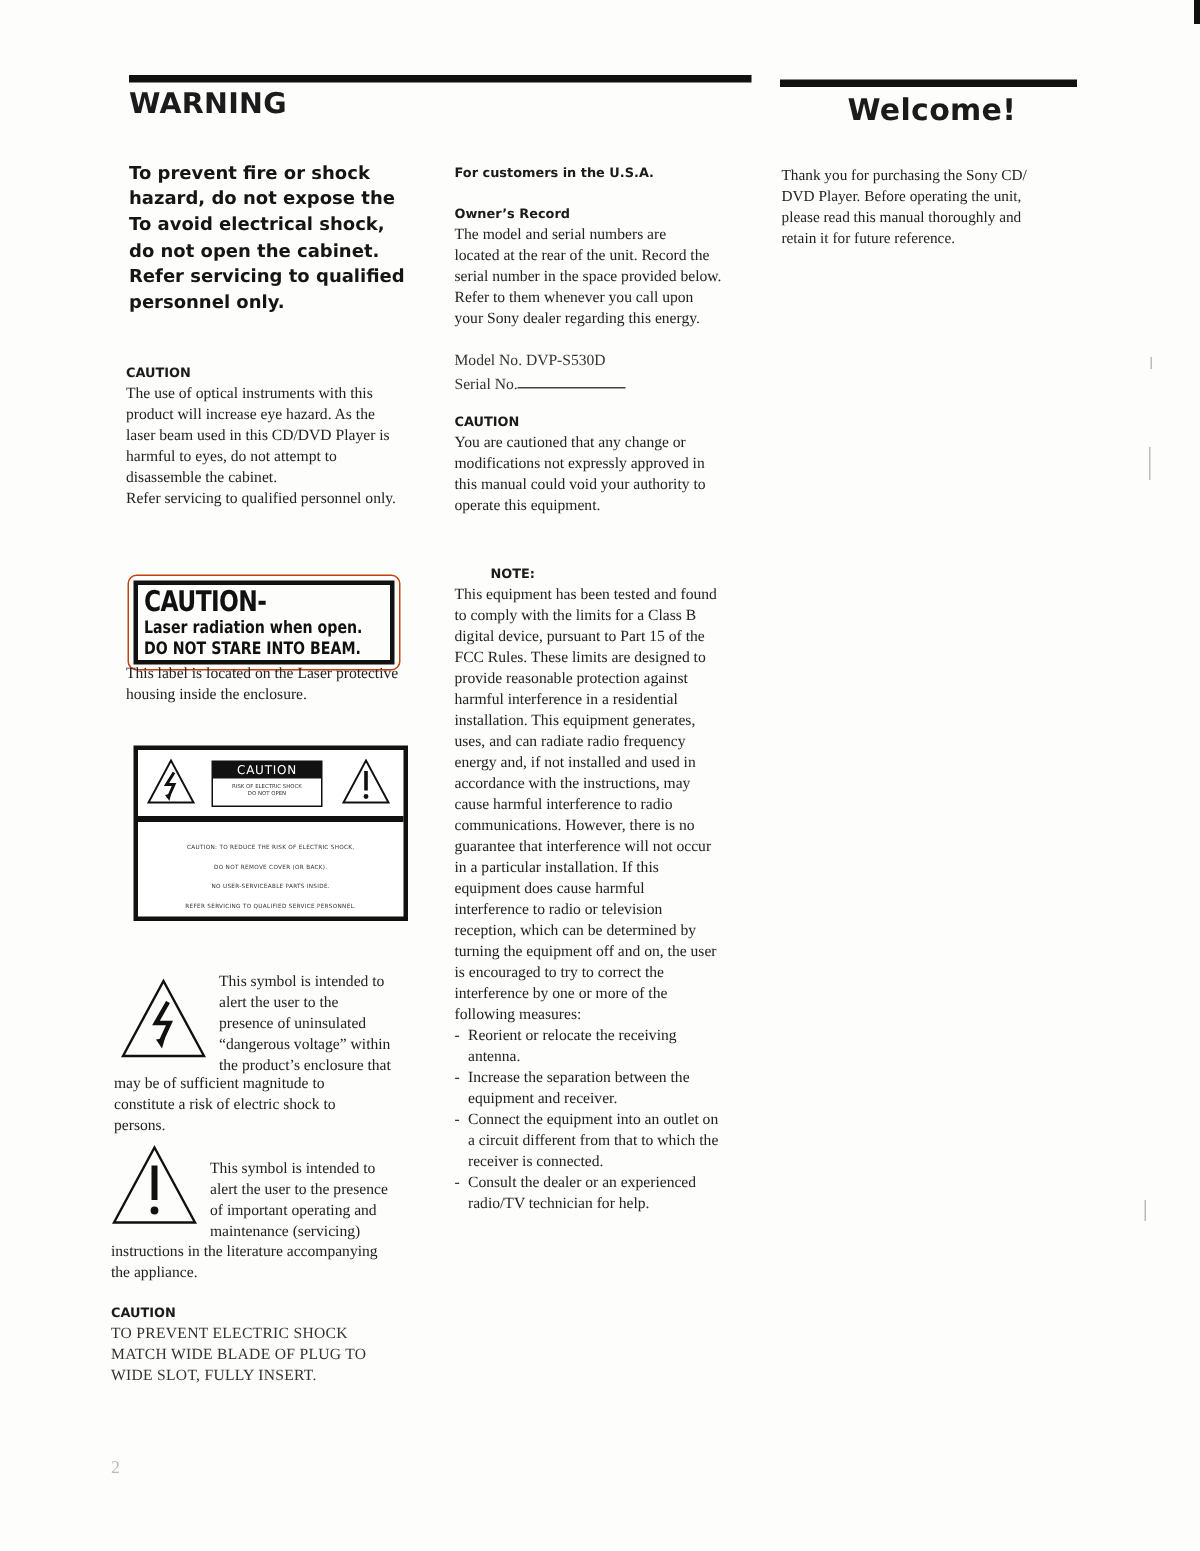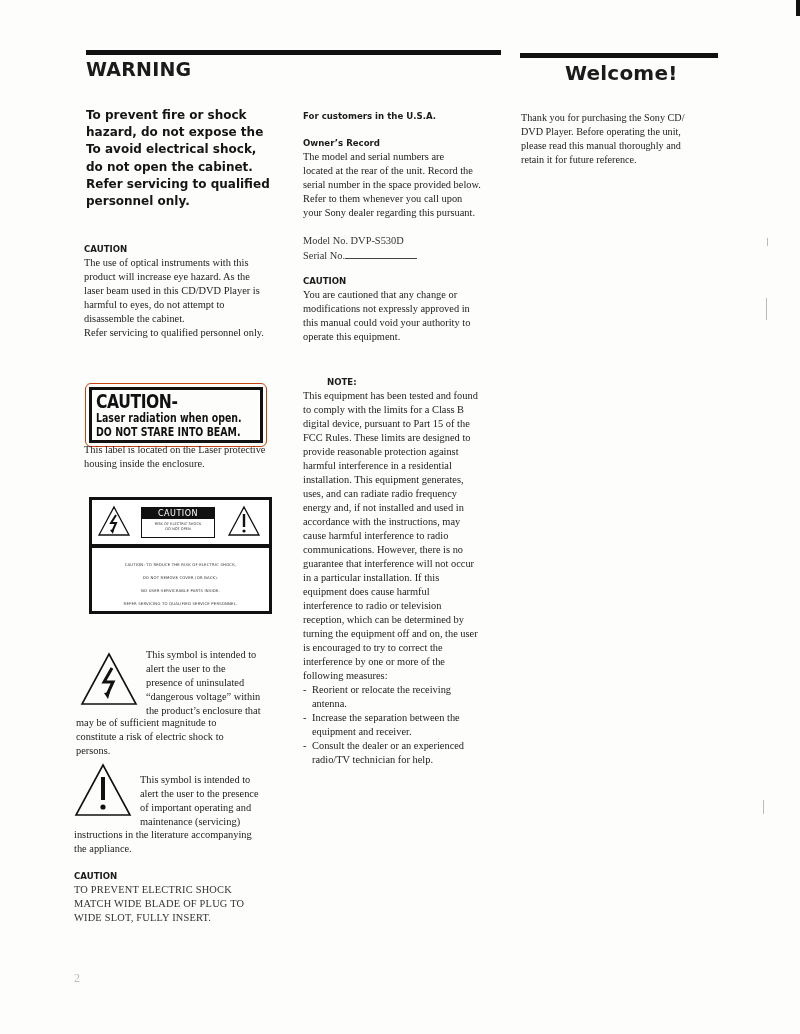--- a/index.html
+++ b/index.html
@@ -162,21 +162,21 @@
 
 <div class="col" style="left:303px; top:110px; width:200px;">
   <p class="subhead">For customers in the U.S.A.</p>
 
   <p class="subhead" style="margin-top:14px;">Owner’s Record</p>
   <div class="body">
     <p>The model and serial numbers are</p>
     <p>located at the rear of the unit. Record the</p>
     <p>serial number in the space provided below.</p>
     <p>Refer to them whenever you call upon</p>
-    <p>your Sony dealer regarding this pursuant.</p>
+    <p>your Sony dealer regarding this energy.</p>
   </div>
 
   <div class="body" style="margin-top:14px; color:#333;">
     <p>Model No. DVP-S530D</p>
     <p>
       <span>Serial No.</span><span style="display:inline-block; width:72px; border-bottom:1px solid #444; height:10px;"></span>
     </p>
   </div>
 
   <p class="subhead" style="margin-top:12px;">CAUTION</p>
@@ -214,20 +214,25 @@
   <ul class="measures body" id="measures-list">
       <li>
         <div>Reorient or relocate the receiving</div>
         <div>antenna.</div>
       </li>
       <li>
         <div>Increase the separation between the</div>
         <div>equipment and receiver.</div>
       </li>
       <li>
+        <div>Connect the equipment into an outlet on</div>
+        <div>a circuit different from that to which the</div>
+        <div>receiver is connected.</div>
+      </li>
+      <li>
         <div>Consult the dealer or an experienced</div>
         <div>radio/TV technician for help.</div>
       </li>
     </ul>
 </div>
 
 <div class="col body" style="left:521px; top:111px; width:200px; font-size:10.2px;">
   <p>Thank you for purchasing the Sony CD/</p>
   <p>DVD Player. Before operating the unit,</p>
   <p>please read this manual thoroughly and</p>

